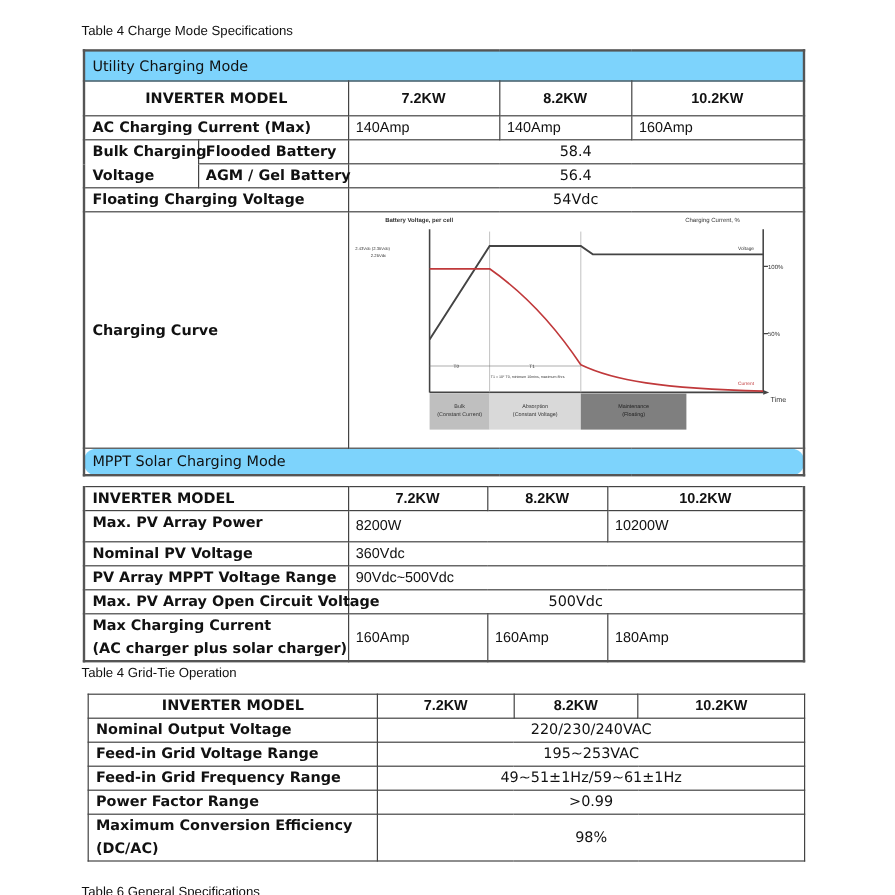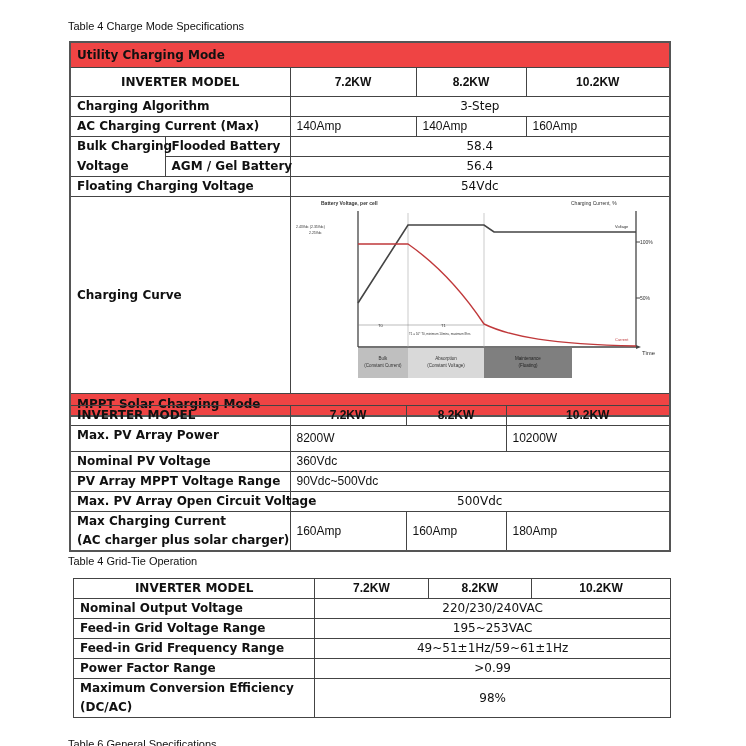--- a/index.html
+++ b/index.html
@@ -1,20 +1,20 @@
 <!DOCTYPE html>
 <html><head>
 <meta charset="utf-8">
 <style>
   html, body { margin:0; padding:0; background:#ffffff; }
   body { width:746px; height:746px; position:relative; overflow:hidden; font-family:"DejaVu Sans", sans-serif; color:#111; }
   .caption { position:absolute; left:68px; font-family:"Liberation Sans", sans-serif; font-size:11px; color:#111; }
   table.spec { position:absolute; border-collapse:collapse; table-layout:fixed; }
   table.spec td { border:1px solid #444; padding:0 6px; font-size:12px; height:19px; line-height:19px; white-space:nowrap; }
-  .sec { background:#ef4444; font-weight:bold; font-family:"DejaVu Sans", sans-serif; }
+  .sec { background:#7dd3fc; font-weight:normal; font-family:"DejaVu Sans", sans-serif; }
   .lab { font-weight:bold; font-family:"DejaVu Sans", sans-serif; }
   .ctr { text-align:center; }
   .val { text-align:left; font-family:"Liberation Sans", sans-serif; font-size:13px; }
   .hdr { text-align:center; font-weight:bold; font-family:"Liberation Sans", sans-serif; font-size:14px; }
   #t4 { left:69px; top:41px; width:600px; border:2px solid #555; }
   #t5 { left:73px; top:578px; width:598px; }
   .chartcell { padding:0 !important; height:190px !important; }
   svg text { font-family:"Liberation Sans", sans-serif; }
 </style>
 </head>
@@ -34,24 +34,20 @@
       <tr>
         <td class="sec" colspan="5" style="height:24px;">Utility Charging Mode</td>
       </tr>
   <tr style="height:28px;">
     <td class="hdr" colspan="2" style="font-family:'DejaVu Sans',sans-serif;font-size:12px;height:28px;">INVERTER MODEL</td>
     <td class="hdr">7.2KW</td>
     <td class="hdr">8.2KW</td>
     <td class="hdr">10.2KW</td>
   </tr>
   <tr>
-    <td class="lab" colspan="2">Charging Algorithm</td>
-    <td class="ctr" colspan="3">3-Step</td>
-  </tr>
-  <tr>
     <td class="lab" colspan="2">AC Charging Current (Max)</td>
     <td class="val">140Amp</td>
     <td class="val">140Amp</td>
     <td class="val">160Amp</td>
   </tr>
   <tr>
     <td class="lab" style="border-bottom:none;">Bulk Charging</td>
     <td class="lab">Flooded Battery</td>
     <td class="ctr" colspan="3">58.4</td>
   </tr>
@@ -103,21 +99,21 @@
         <text x="92" y="163" font-size="4.5" fill="#333" text-anchor="middle">Bulk</text>
         <text x="92" y="170" font-size="4.5" fill="#333" text-anchor="middle">(Constant Current)</text>
         <text x="155" y="163" font-size="4.5" fill="#333" text-anchor="middle">Absorption</text>
         <text x="155" y="170" font-size="4.5" fill="#333" text-anchor="middle">(Constant Voltage)</text>
         <text x="237" y="163" font-size="4.5" fill="#222" text-anchor="middle">Maintenance</text>
         <text x="237" y="170" font-size="4.5" fill="#222" text-anchor="middle">(Floating)</text>
       </svg>
     </td>
   </tr>
   <tr>
-        <td class="sec" colspan="5" style="height:21px;">MPPT Solar Charging Mode</td>
+        <td class="sec" colspan="5" style="height:21px;border-radius:10px;">MPPT Solar Charging Mode</td>
       </tr>
 </tbody>
   </table>
 
 <table class="spec" id="t4b" style="left:69px;top:405px;width:600px;border:2px solid #555;border-top:none;">
   <colgroup>
       <col style="width:220px">
       <col style="width:116px">
       <col style="width:100px">
       <col style="width:164px">

